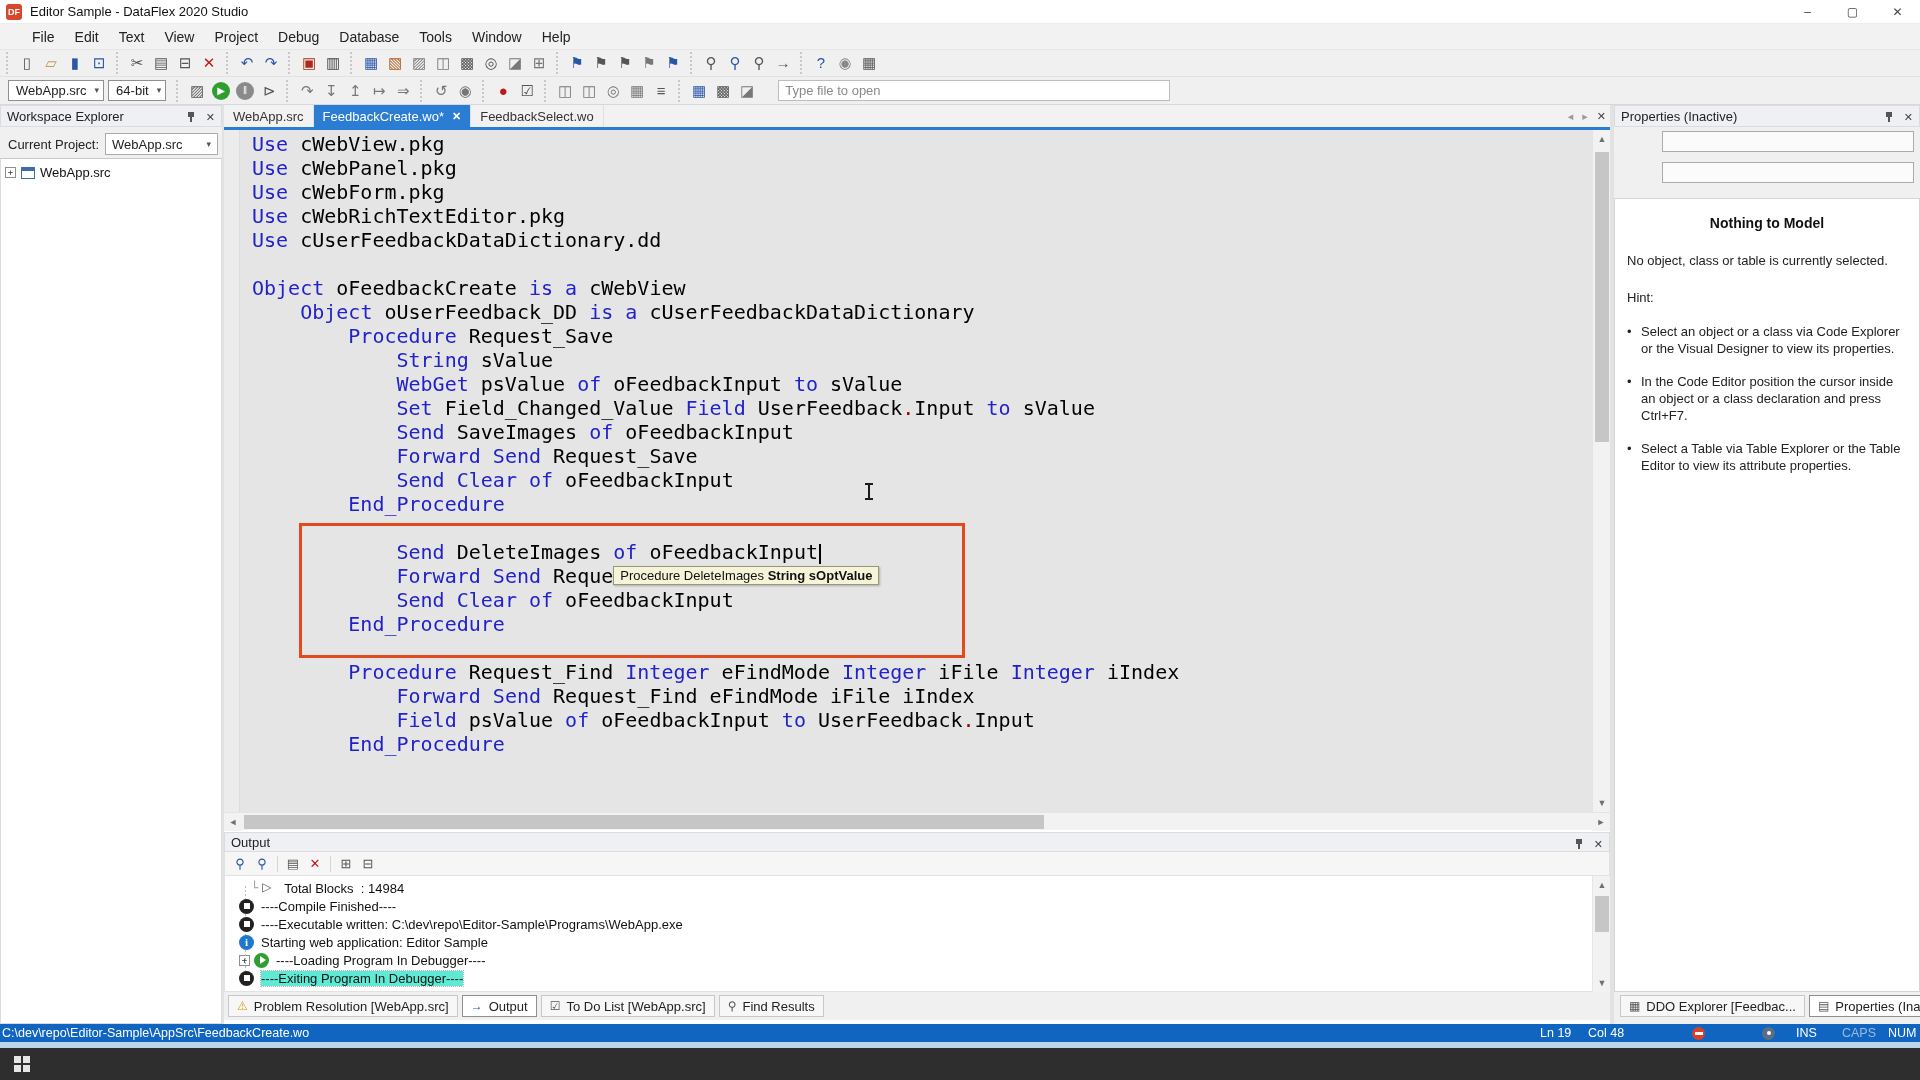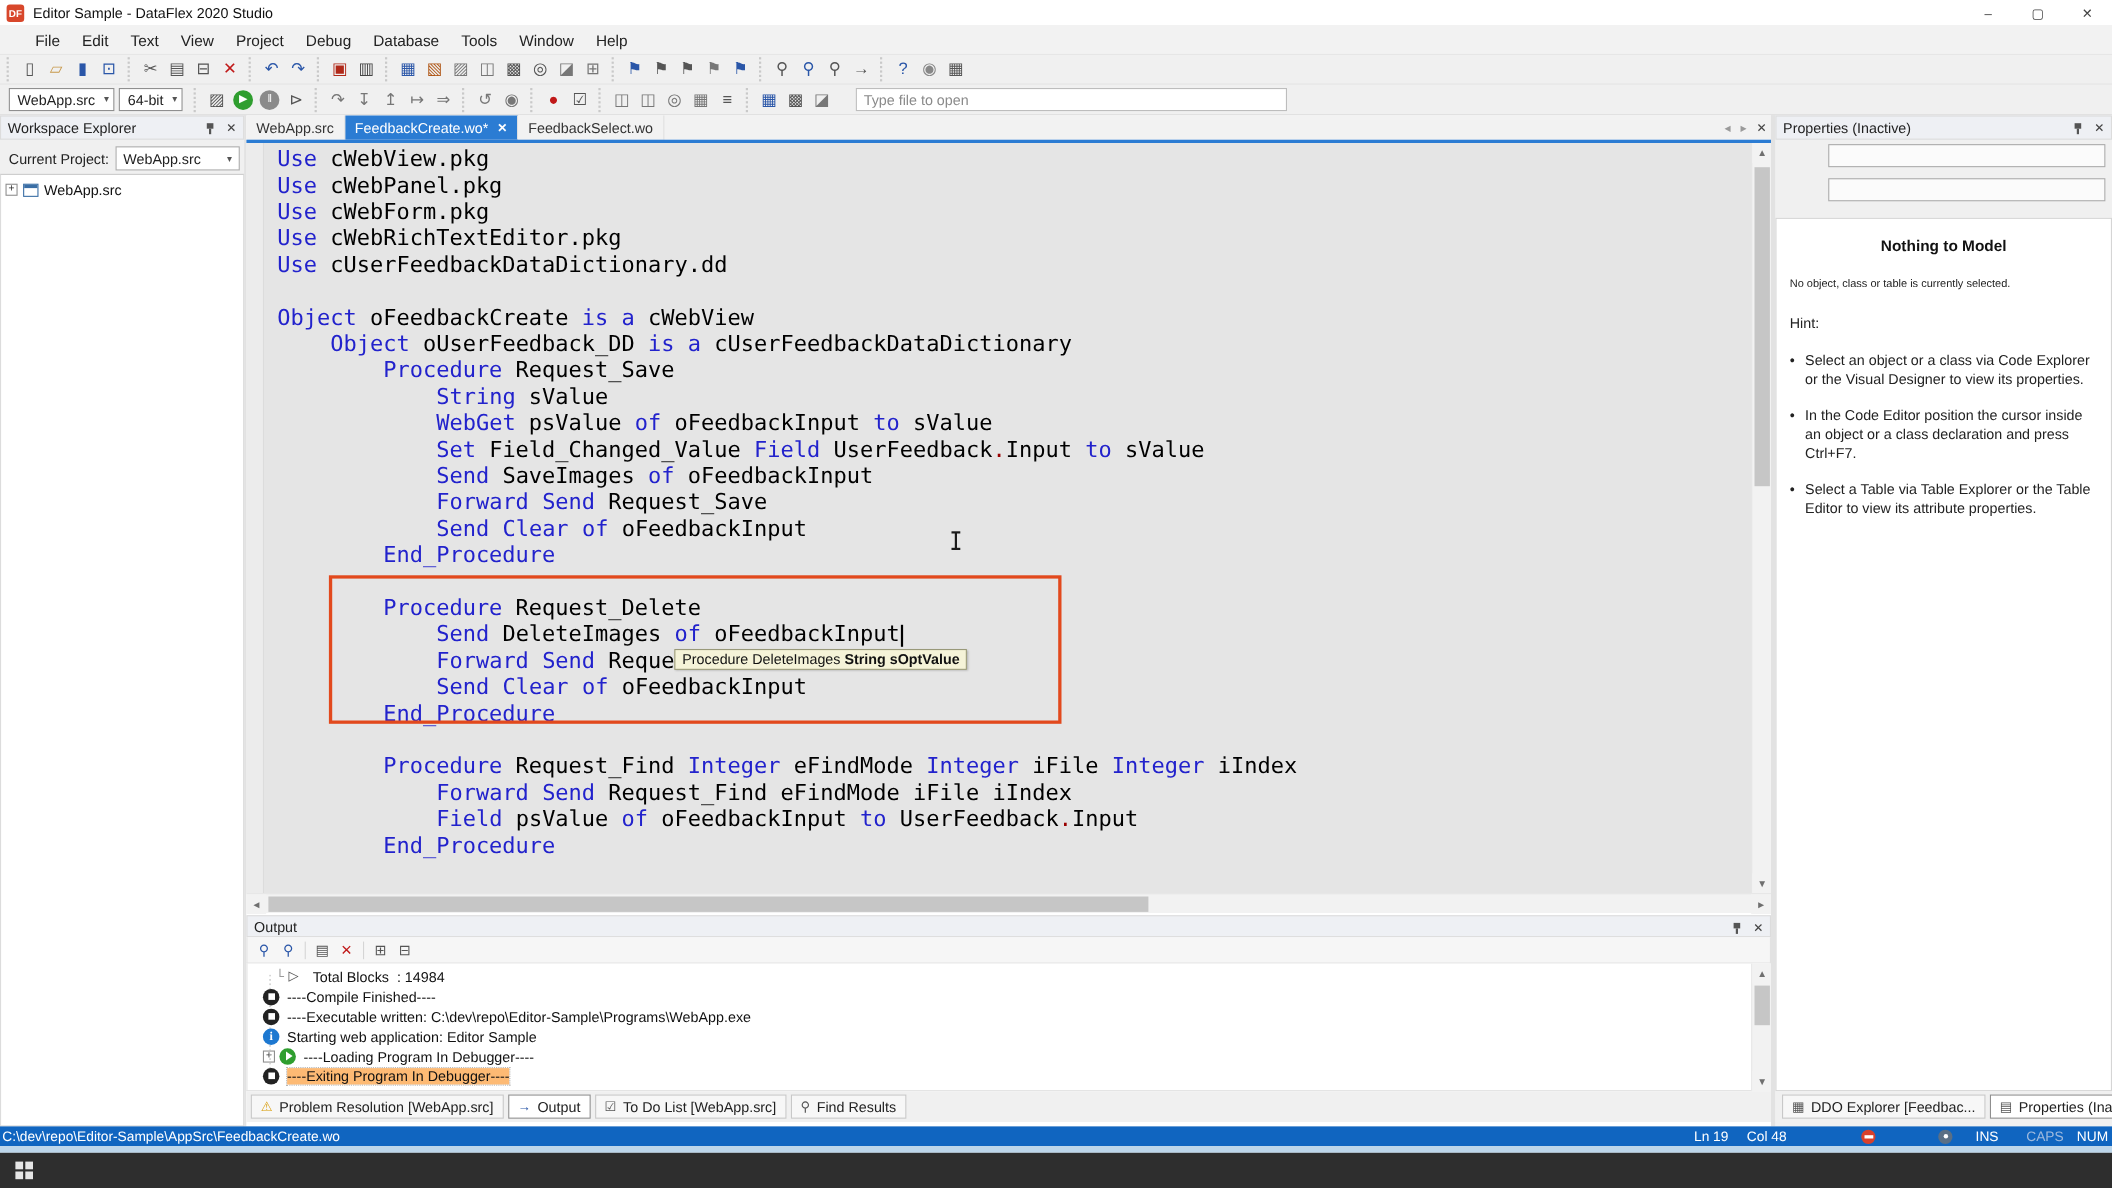--- a/index.html
+++ b/index.html
@@ -104,21 +104,21 @@
                 border:1px solid #dcdcdc; font-size:13px; color:#222; display:flex; align-items:center;
                 padding:0 6px; }
   .out-toolbar { position:absolute; left:0; top:747px; width:1386px; height:24px; background:#f6f6f6;
                  border:1px solid #e2e2e2; border-top:none; display:flex; align-items:center; padding-left:4px; }
   .oti { width:20px; height:20px; line-height:20px; text-align:center; font-size:13px; margin:0 1px; }
   .ot-sep { width:1px; height:16px; background:#d5d5d5; margin:0 4px; }
   .out-content { position:absolute; left:0; top:771px; width:1386px; height:116px; background:#fff;
                  border:1px solid #e2e2e2; border-top:none; overflow:hidden; padding-top:3px; }
   .orow { height:18px; display:flex; align-items:center; font-size:13px; color:#111; padding-left:14px; }
   .orow .otext { white-space:pre; }
-  .orow.selected .otext { background:#fdba74; outline:1px dotted #b5b5b5; }
+  .orow.selected .otext { background:#5eead4; outline:1px dotted #b5b5b5; }
   .treeline { color:#9a9a9a; font-family:"DejaVu Sans Mono",monospace; font-size:12px; margin:0 4px 0 12px; }
   .oi { display:inline-block; width:15px; height:15px; border-radius:50%; margin-right:7px; position:relative; flex:none; }
   .oi.stop { background:#222; }
   .oi.stop::after { content:""; position:absolute; left:4.5px; top:4.5px; width:6px; height:6px; background:#fff; }
   .oi.info { background:#1d78d0; }
   .oi.info::after { content:"i"; position:absolute; width:100%; text-align:center; top:0;
                     font:bold 11px/15px "Liberation Serif", serif; color:#fff; }
   .oi.play { background:#2f9e2f; }
   .oi.play::after { content:""; position:absolute; left:5.5px; top:3.5px; border-left:6px solid #fff;
                     border-top:4px solid transparent; border-bottom:4px solid transparent; }
@@ -133,21 +133,21 @@
           font-size:13px; color:#222; padding:0 8px; white-space:nowrap; }
   .btab.active { background:#fff; border-color:#8f8f8f; }
   .btab .bicon { margin-right:6px; font-size:12px; }
 
   
   .right-panel { left:1614px; width:306px; background:#f0f0f0; }
   .prop-input { position:absolute; left:48px; width:252px; height:21px; background:#fbfbfb; border:1px solid #ababab; }
   .prop-content { position:absolute; left:0; top:93px; width:306px; height:794px; background:#fff;
                   border:1px solid #d5d5d5; padding:16px 12px 0 12px; }
   .prop-heading { text-align:center; font-weight:bold; font-size:14px; color:#111; margin-bottom:22px; }
-  .prop-msg { font-size:10px; color:#222; margin-bottom:22px; }
+  .prop-msg { font-size:13px; color:#222; margin-bottom:22px; }
   .prop-hint-label { font-size:13px; color:#222; margin-bottom:18px; }
   .bullet { display:flex; font-size:13px; color:#222; margin-bottom:16px; line-height:17px; }
   .bullet .dot { width:14px; flex:none; }
   .rtabs { position:absolute; left:0; top:887px; width:306px; height:28px; background:#f0f0f0;
            display:flex; align-items:center; gap:4px; padding-left:6px; }
 
   
   .statusbar { position:absolute; left:0; top:1024px; width:1920px; height:18px; background:#1065c0;
                color:#fff; font-size:12.5px; display:flex; align-items:center; }
   .status-path { margin-left:2px; }
@@ -352,21 +352,20 @@
           <div class="cl">    <span class="k">Object</span> oUserFeedback_DD <span class="k">is</span> <span class="k">a</span> cUserFeedbackDataDictionary</div>
           <div class="cl">        <span class="k">Procedure</span> Request_Save</div>
           <div class="cl">            <span class="k">String</span> sValue</div>
           <div class="cl">            <span class="k">WebGet</span> psValue <span class="k">of</span> oFeedbackInput <span class="k">to</span> sValue</div>
           <div class="cl">            <span class="k">Set</span> Field_Changed_Value <span class="k">Field</span> UserFeedback<span class="d">.</span>Input <span class="k">to</span> sValue</div>
           <div class="cl">            <span class="k">Send</span> SaveImages <span class="k">of</span> oFeedbackInput</div>
           <div class="cl">            <span class="k">Forward</span> <span class="k">Send</span> Request_Save</div>
           <div class="cl">            <span class="k">Send</span> <span class="k">Clear</span> <span class="k">of</span> oFeedbackInput</div>
           <div class="cl">        <span class="k">End_Procedure</span></div>
           <div class="cl"></div>
-          <div class="cl">        <span class="k">Procedure</span> Request_Delete</div>
           <div class="cl">            <span class="k">Send</span> DeleteImages <span class="k">of</span> oFeedbackInput<span class="caret"></span></div>
           <div class="cl">            <span class="k">Forward</span> <span class="k">Send</span> Reque<span class="tt"><span>Procedure DeleteImages </span><b>String sOptValue</b></span></div>
           <div class="cl">            <span class="k">Send</span> <span class="k">Clear</span> <span class="k">of</span> oFeedbackInput</div>
           <div class="cl">        <span class="k">End_Procedure</span></div>
           <div class="cl"></div>
           <div class="cl">        <span class="k">Procedure</span> Request_Find <span class="k">Integer</span> eFindMode <span class="k">Integer</span> iFile <span class="k">Integer</span> iIndex</div>
           <div class="cl">            <span class="k">Forward</span> <span class="k">Send</span> Request_Find eFindMode iFile iIndex</div>
           <div class="cl">            <span class="k">Field</span> psValue <span class="k">of</span> oFeedbackInput <span class="k">to</span> UserFeedback<span class="d">.</span>Input</div>
           <div class="cl">        <span class="k">End_Procedure</span></div>
         </div>

